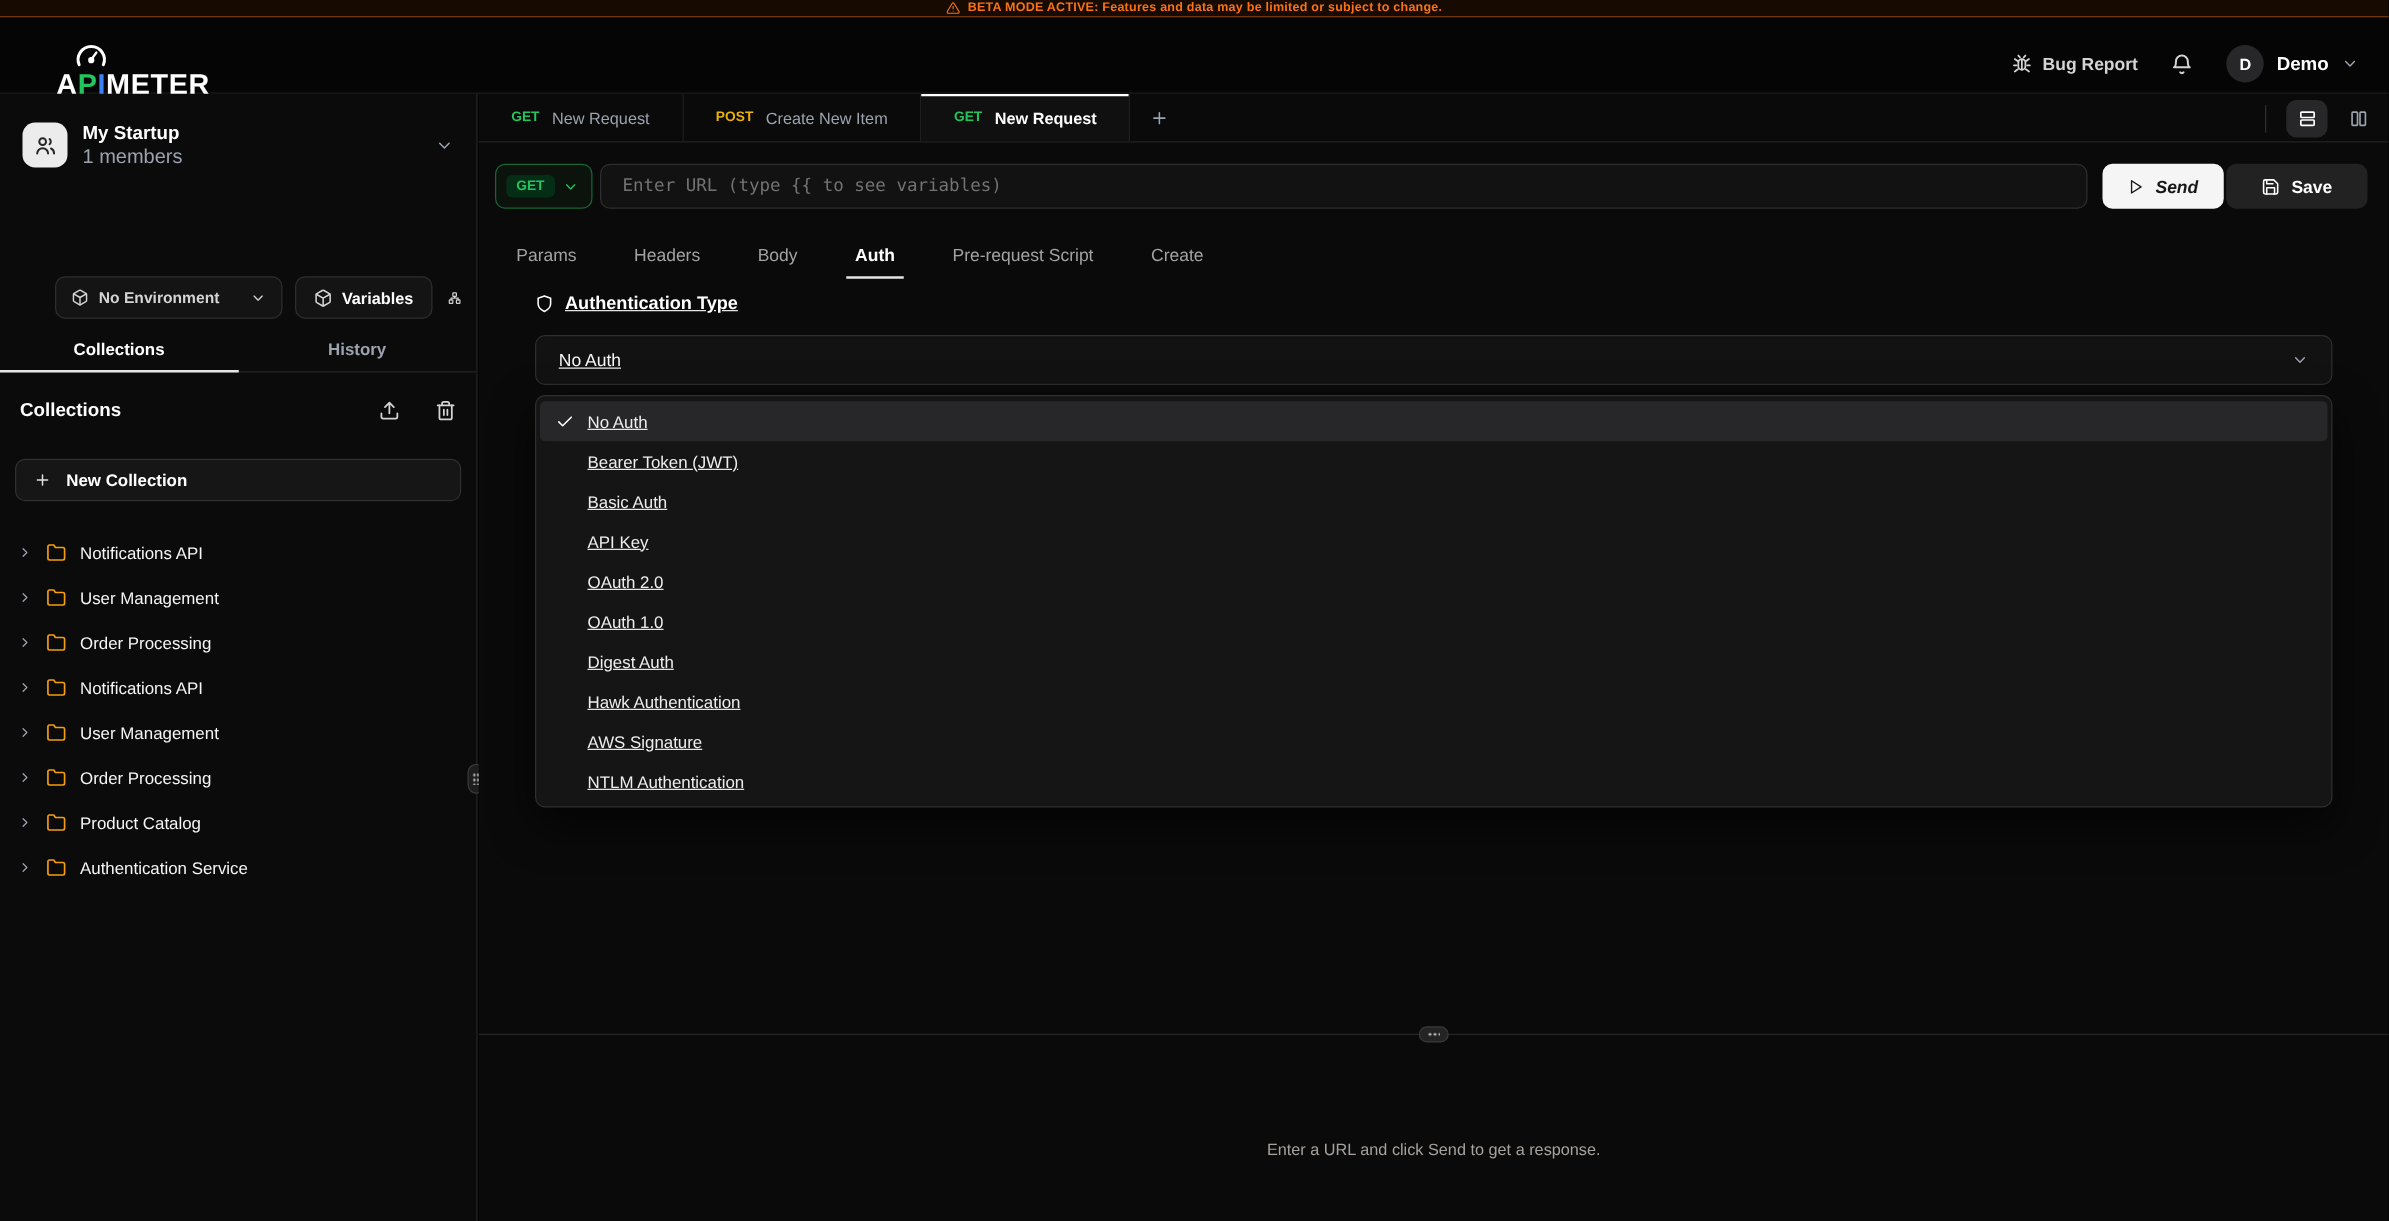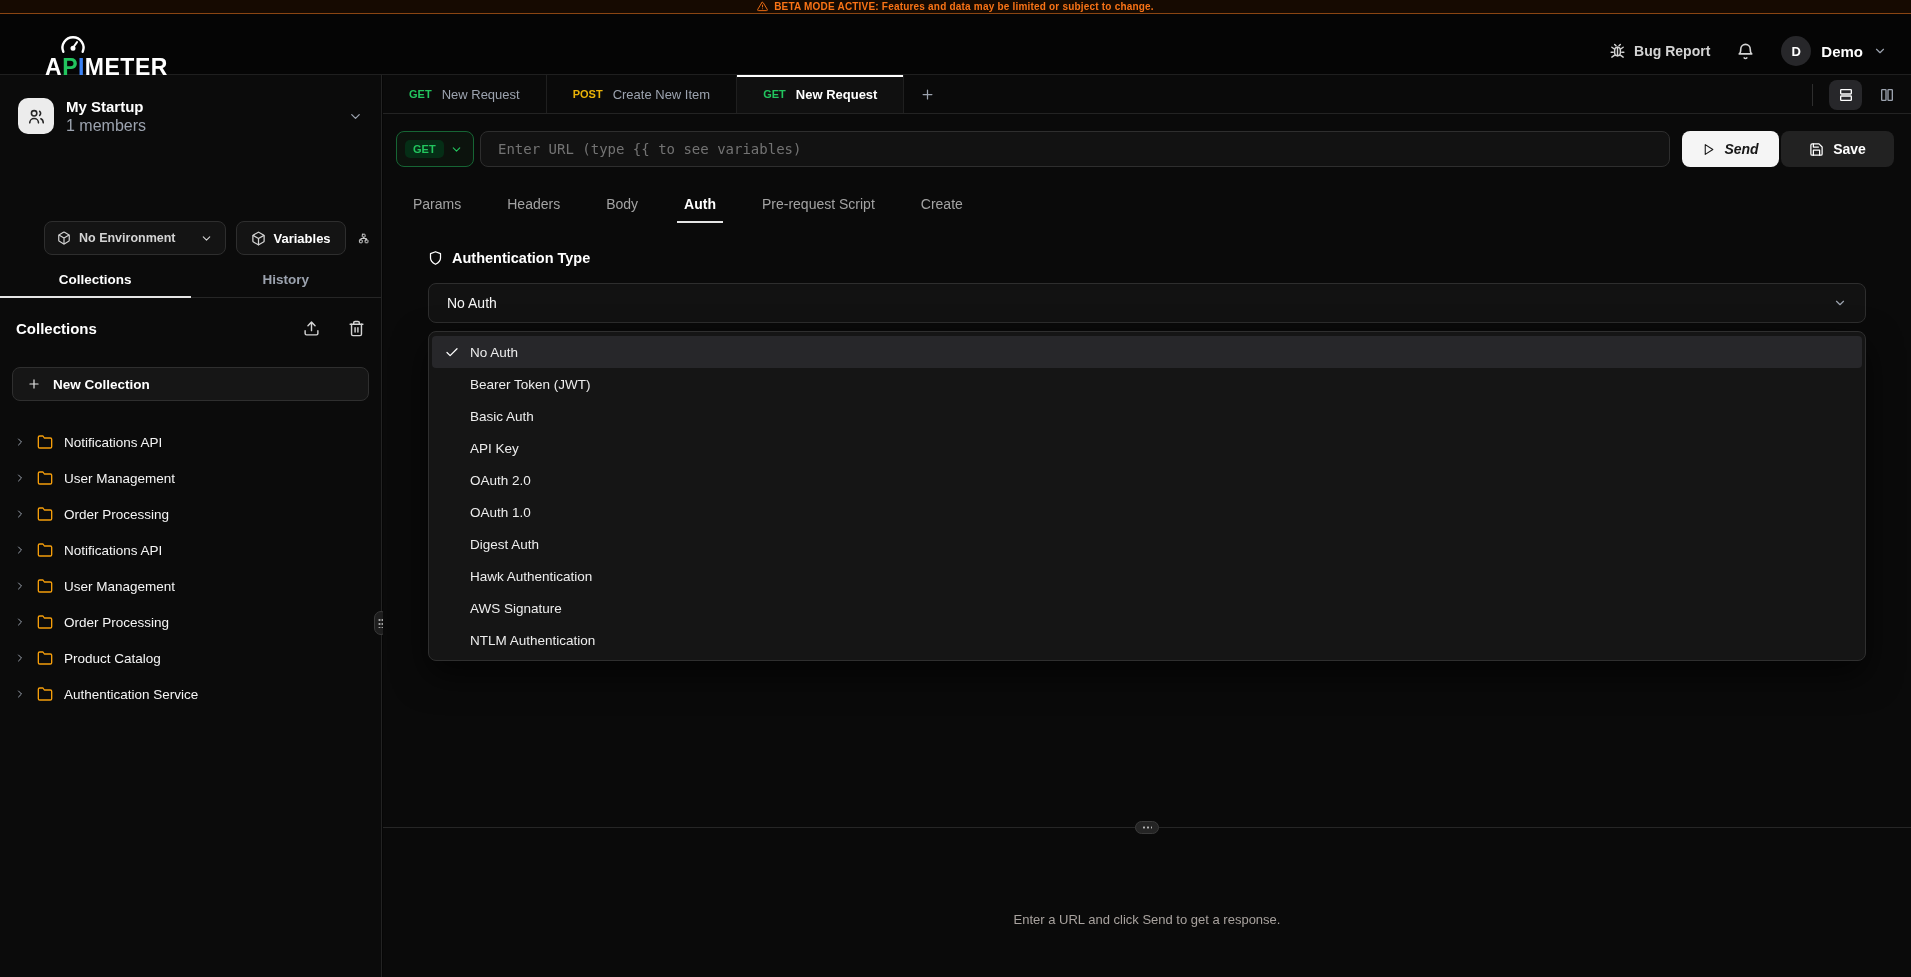--- a/index.html
+++ b/index.html
@@ -109,21 +109,21 @@
               font-family:"Liberation Sans", sans-serif; font-size:14px; font-weight:bold; display:flex; align-items:center; justify-content:center; gap:9px; cursor:pointer;font-style:italic; }
   .save-btn { margin-left:2px; width:113px; height:36px; border:none; border-radius:8px; background:#222; color:#fff;
               font-family:"Liberation Sans", sans-serif; font-size:14px; font-weight:bold; display:flex; align-items:center; justify-content:center; gap:9px; cursor:pointer; }
 
   .subtabs { position:absolute; left:23px; top:110px; right:0; height:38px; display:flex; align-items:center; gap:32px; }
   .subtab { font-size:14px; color:#a3a3a3; cursor:pointer; height:100%; display:flex; align-items:center;
             padding:0 7px; position:relative; }
   .subtab.active { color:#fff; font-weight:bold; }
   .subtab.active::after { content:""; position:absolute; left:0; right:0; bottom:0; height:2px; background:#e5e5e5; }
 
-  .auth-wrap { position:absolute; left:45px; top:175px; right:45px; }
+  .auth-wrap { position:absolute; left:45px; top:160px; right:45px;text-decoration:underline; }
   .auth-title { display:flex; align-items:center; gap:9px; color:#fff; }
   .auth-title .t { font-size:14.5px; font-weight:bold; }
   .auth-select { margin-top:17px; height:40px; border:1px solid #2e2e2e; border-radius:8px; background:#121212;
                  display:flex; align-items:center; justify-content:space-between; padding:0 18px; cursor:pointer; }
   .auth-select .val { font-size:14px; color:#f5f5f5; }
   .auth-select svg { color:#9ca3af; }
   .auth-menu { margin-top:8px; border:1px solid #2f2f2f; border-radius:8px; background:#151515; padding:4px 0;
                box-shadow:0 14px 34px rgba(0,0,0,.65); }
   .auth-opt { height:32px; margin:0 3px; display:flex; align-items:center; gap:9px; padding:0 11px; border-radius:4px;
               font-size:13.5px; color:#ededed; cursor:pointer; }

